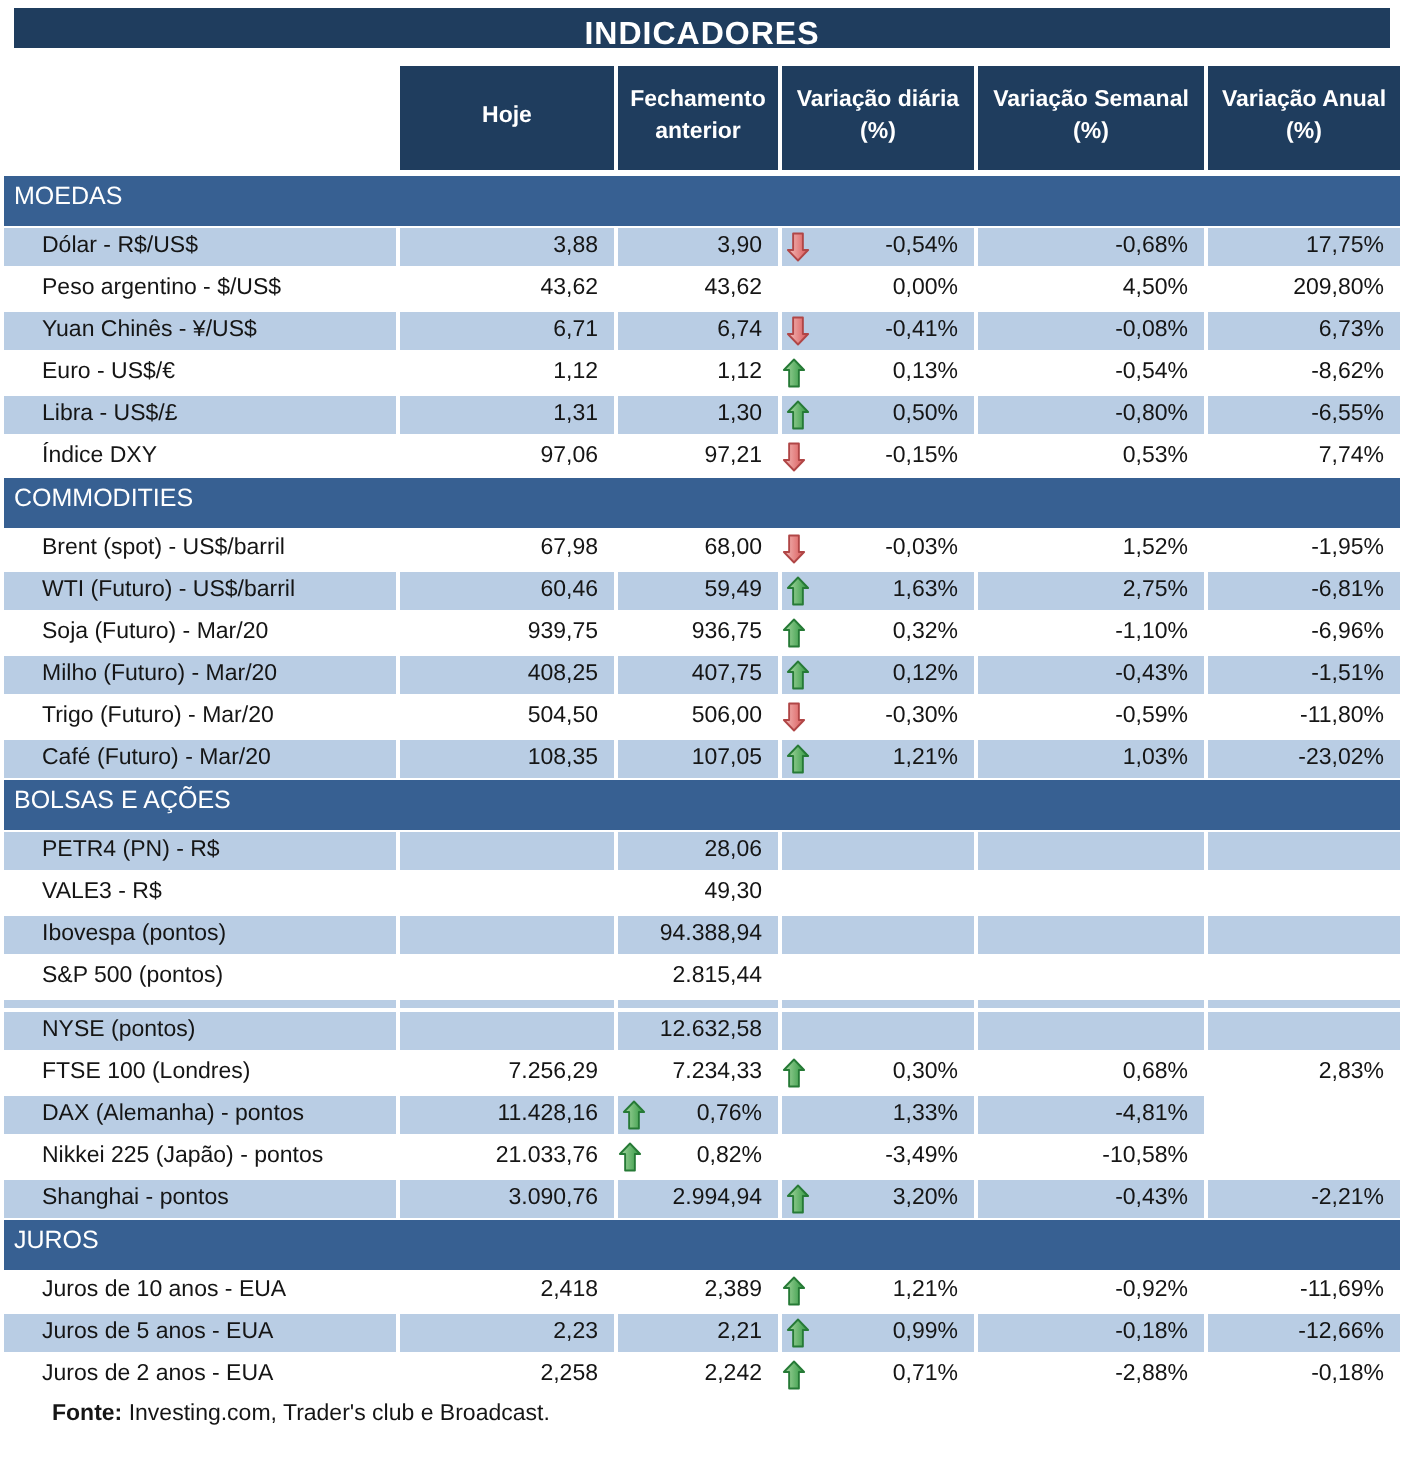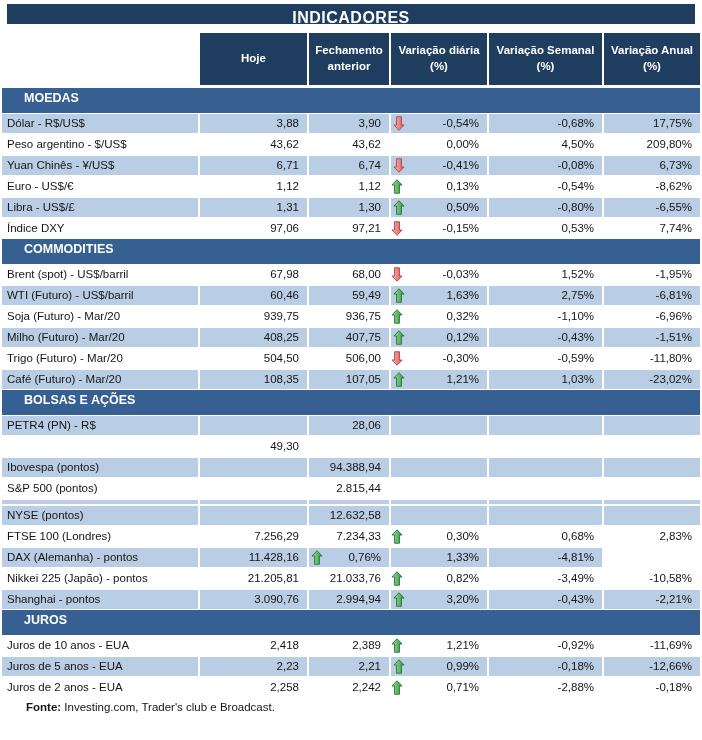--- a/index.html
+++ b/index.html
@@ -26,33 +26,33 @@
     grid-template-columns:196px 109px 82px 98px 115px 98px;
   }
   .col-headers{height:52px;margin-bottom:3px;}
   .col-header{
     background:var(--navy);color:#fff;font-weight:bold;
     font-size:11.5px;line-height:1.35;
     display:flex;align-items:center;justify-content:center;
     text-align:center;border-left:2px solid #fff;padding:0 3px;
   }
   .section-bar{
-    background:var(--section);color:#fff;font-weight:bold;
-    font-size:12.5px;height:25px;padding:3px 0 0 22px;
+    background:var(--section);color:#fff;font-weight:normal;
+    font-size:12.5px;height:25px;padding:3px 0 0 5px;
   }
   .row{height:21px;font-size:11.5px;}
   .row .cell{line-height:21px;white-space:nowrap;overflow:hidden;}
   .row.alt .cell{
     background:var(--alt);
     box-shadow:inset 0 1px 0 #fff, inset 0 -1px 0 #fff;
   }
   .row.alt .cell + .cell{border-left:2px solid #fff;}
   .row.spacer{height:6px;}
   .row.spacer .cell{line-height:6px;}
-  .label-cell{padding-left:5px;}
+  .label-cell{padding-left:19px;}
   .num{text-align:right;padding-right:8px;}
   .trend{display:flex;}
   .arrow-box{width:18px;display:flex;align-items:center;padding-left:2px;flex:0 0 18px;}
   .arrow-box svg{width:12px;height:15px;display:block;}
   .flexnum{flex:1;text-align:right;padding-right:8px;}
   .footer{padding-top:3px;font-size:11.5px;}
   .footer-line1{padding-left:4px;}
   .footer-line2{padding-left:140px;padding-top:2px;margin-top:35px;}
   .bold{font-weight:bold;margin-left:20px;}
   .extraido-value{margin-left:10px;}
@@ -271,20 +271,21 @@
     <div class="cell num"></div>
     <div class="cell num">28,06</div>
     <div class="cell trend">
       <span class="arrow-box"></span>
       <span class="flexnum"></span>
     </div>
     <div class="cell num"></div>
     <div class="cell num"></div>
   </div>
       <div class="grid-row row">
+    <div class="cell label-cell">VALE3 - R$</div>
     <div class="cell num"></div>
     <div class="cell num">49,30</div>
     <div class="cell trend">
       <span class="arrow-box"></span>
       <span class="flexnum"></span>
     </div>
     <div class="cell num"></div>
     <div class="cell num"></div>
   </div>
       <div class="grid-row row alt">
@@ -355,21 +356,20 @@
               <path d="M6 .8 L11.4 6.4 H8.6 V15.2 H3.4 V6.4 H.6 Z" fill="url(#gu)" stroke="#267A36" stroke-linejoin="round"></path>
             </svg>
           </span>
       <span class="flexnum">0,76%</span>
     </div>
     <div class="cell num">1,33%</div>
     <div class="cell num">-4,81%</div>
   </div>
       <div class="grid-row row">
     <div class="cell label-cell">Nikkei 225 (Japão) - pontos</div>
-    <div class="cell num">21.205,81</div>
     <div class="cell num">21.033,76</div>
     <div class="cell trend">
       <span class="arrow-box">
             <svg viewBox="0 0 12 16">
               <path d="M6 .8 L11.4 6.4 H8.6 V15.2 H3.4 V6.4 H.6 Z" fill="url(#gu)" stroke="#267A36" stroke-linejoin="round"></path>
             </svg>
           </span>
       <span class="flexnum">0,82%</span>
     </div>
     <div class="cell num">-3,49%</div>

